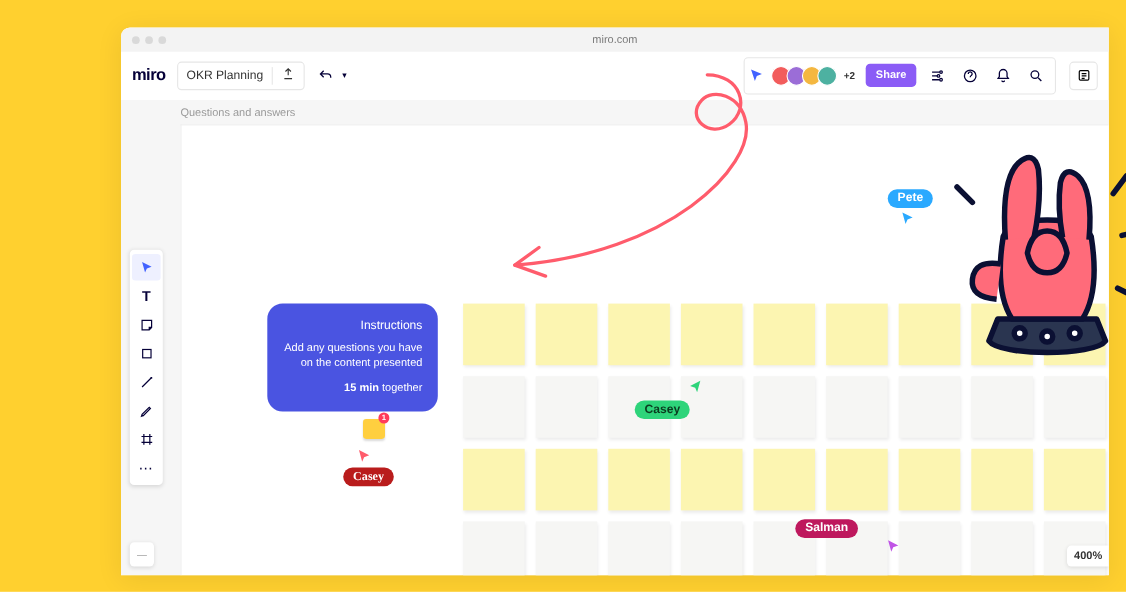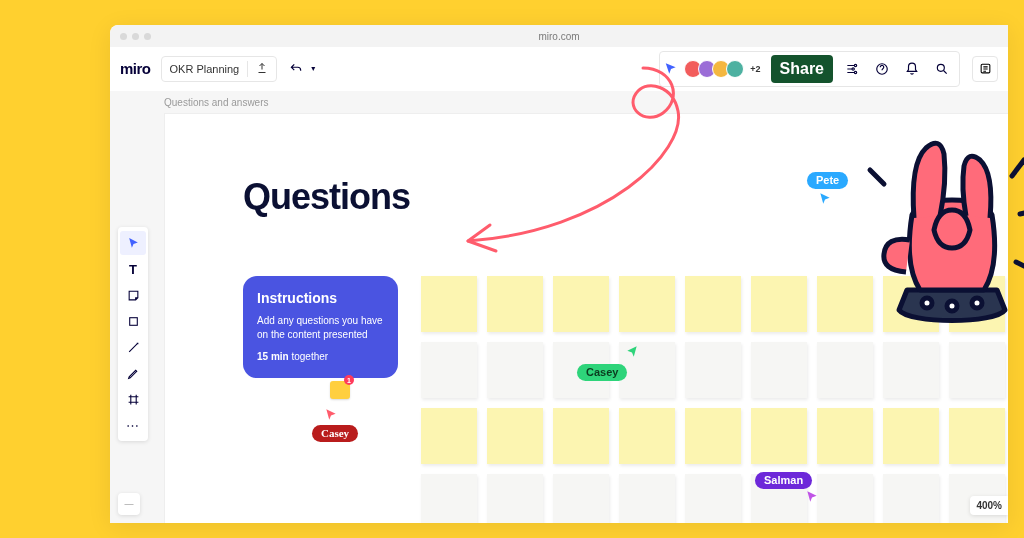--- a/index.html
+++ b/index.html
@@ -14,20 +14,21 @@
   .browser {
     position: absolute;
     left: 110px;
     top: 25px;
     width: 898px;
     height: 498px;
     background: #fff;
     border-radius: 8px 0 0 0;
     box-shadow: 0 4px 24px rgba(0,0,0,0.08);
     overflow: hidden;
+    text-align: right;
   }
   .browser-chrome {
     height: 22px;
     background: #f3f3f3;
     display: flex;
     align-items: center;
     position: relative;
     border-radius: 8px 0 0 0;
   }
   .traffic-lights {
@@ -100,23 +101,23 @@
   }
   .avatar:nth-child(1){ background:#f25c5c; margin-left:0;}
   .avatar:nth-child(2){ background:#9b6dd7;}
   .avatar:nth-child(3){ background:#f4b740;}
   .avatar:nth-child(4){ background:#4db1a1;}
   .plus-count {
     font-size: 9px; font-weight:700; color:#333;
     margin-left: 2px; margin-right: 4px;
   }
   .share-btn {
-    background: #14532d;
+    background: #8b5cf6;
     color: #fff;
-    font-size: 16px;
+    font-size: 10px;
     font-weight: 600;
     padding: 5px 9px;
     border-radius: 4px;
     cursor: pointer;
     margin: 0 2px;
   }
   .board-menu-btn {
     width: 26px; height: 26px;
     border: 1px solid #e6e6e6;
     border-radius: 4px;
@@ -186,21 +187,21 @@
   }
   .instructions {
     position:absolute;
     left:78px; top:162px;
     width:155px;
     background:#4a54e1;
     border-radius:14px;
     padding:14px 14px 16px;
     color:#fff;
   }
-  .instructions h4 { font-size:14px; font-weight:700; margin-bottom:8px; }
+  .instructions h4 { font-size:11px; font-weight:400; margin-bottom:8px; }
   .instructions p { font-size:10px; line-height:1.35; margin-bottom:10px; }
   .instructions .time { font-size:10px; }
   .instructions .time b { font-weight:700; }
   .comment-bubble {
     position:absolute;
     left:165px; top:267px;
     width:20px;height:18px;
     background:#ffcf3f;
     border-radius:3px;
     box-shadow:0 1px 2px rgba(0,0,0,0.15);
@@ -239,21 +240,21 @@
   .cursor-ptr {
     position:absolute;
     width:0;height:0;
   }
   .tag-casey { left:147px; top:311px; background:#b91c1c; color:#fff;font-family:Liberation Serif, serif;}
   .ptr-casey { left:159px; top:294px; }
   .ptr-casey svg path{ fill:#ff5c6c; }
   .tag-samuel { left:412px; top:250px; background:#2ed47a; color:#0b3b1f;}
   .ptr-samuel { left:460px; top:231px; }
   .ptr-samuel svg path{ fill:#2ed47a; }
-  .tag-salman { left:590px; top:358px; background:#6d28d9; }
+  .tag-salman { left:558px; top:358px; background:#be185d; }
   .ptr-salman { left:640px; top:376px; }
   .ptr-salman svg path{ fill:#c054e6; }
   .tag-pete { left:642px; top:58px; background:#2aa9ff; }
   .ptr-pete { left:653px; top:78px; }
   .ptr-pete svg path{ fill:#2aa9ff; }
   
   .swoop {
     position:absolute;
     left:268px; top:-56px;
     width:280px; height:220px;
@@ -345,21 +346,21 @@
           <path d="M8 9h8M8 13h8M8 17h5"></path>
         </svg>
     </div>
   </div>
 
   <div class="workspace">
     <div class="frame-label">Questions and answers</div>
     <div class="canvas-frame">
 
       <div class="board-title">
-        <span>Questions</span><br>
+        <br>
       </div>
 
       <svg class="swoop" viewBox="0 0 280 220">
         <path d="M210 10 c30 0 40 30 20 45 c-18 13 -40 -6 -25 -22 c10 -11 35 -5 40 20 c8 40 -70 120 -210 130" fill="none" stroke="#ff5c6c" stroke-width="3" stroke-linecap="round"></path>
         <path d="M35 183 l22 -16 M35 183 l28 10" fill="none" stroke="#ff5c6c" stroke-width="3" stroke-linecap="round"></path>
       </svg>
 
       <div class="instructions">
         <h4>Instructions</h4>
         <p>Add any questions you have on the content presented</p>

